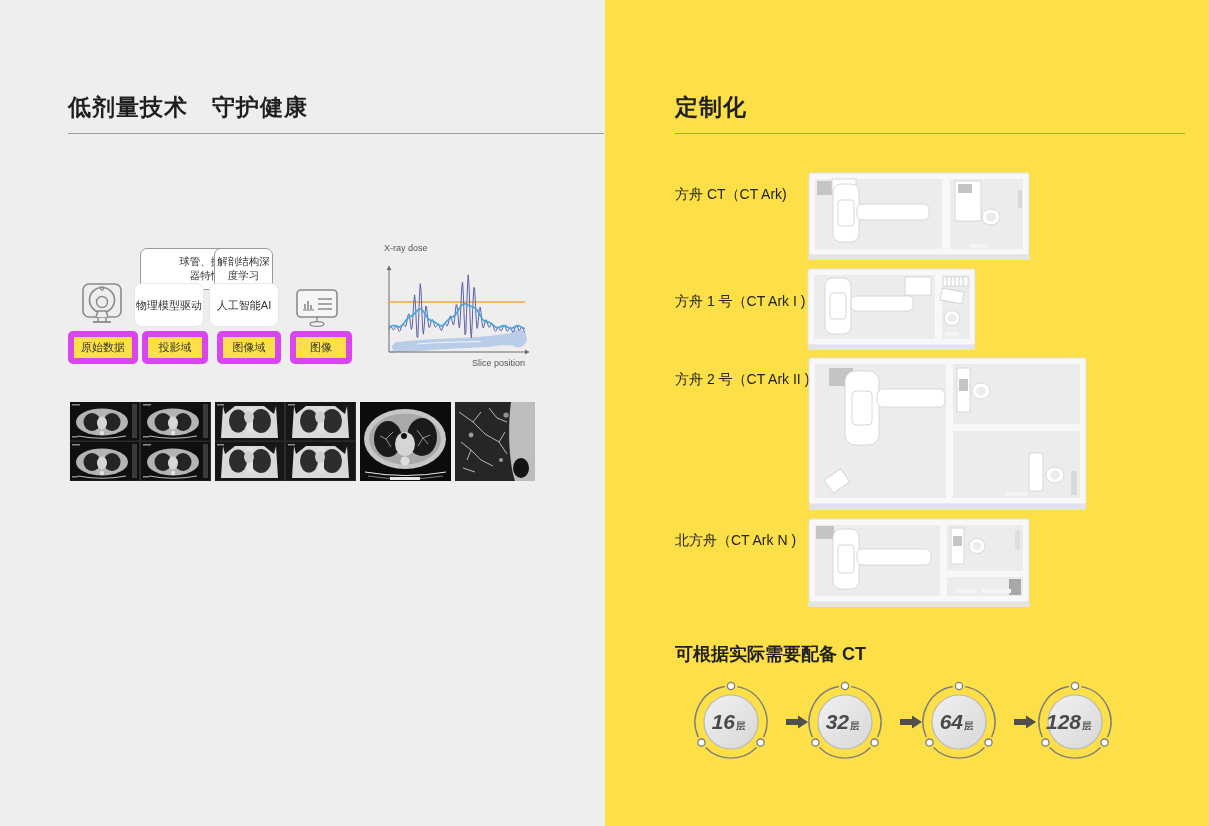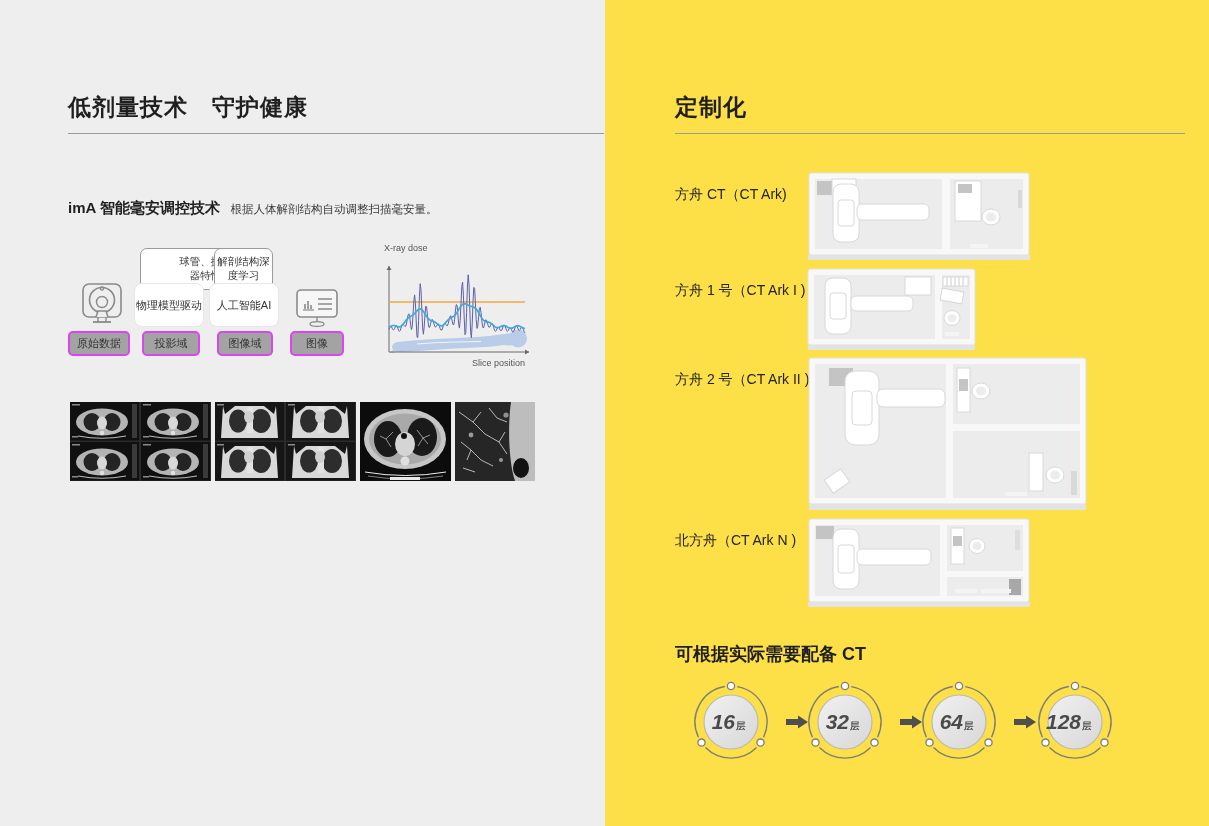--- a/index.html
+++ b/index.html
@@ -15,21 +15,21 @@
   .feat-line{white-space:nowrap;}
   .feat-name{font-size:15px;font-weight:bold;color:#1f1f1f;}
   .feat-desc{font-size:11.5px;color:#3c3c3c;margin-left:6px;}
 
   
   .flow-box{position:absolute;background:#ffffff;border-radius:8px;
             display:flex;align-items:center;justify-content:center;text-align:center;
             font-size:10.5px;line-height:1.3;color:#333;}
   .flow-box.top{border:1px solid #9a9a9a;border-radius:7px;z-index:1;}
   .flow-box.bottom{z-index:2;border:1px solid #e7e7e7;}
-  .pill{position:absolute;top:331px;height:21px;background:#a3a3a3;border:2px solid #d946ef;
+  .pill{position:absolute;top:331px;height:21px;background:#fde047;border:6px solid #d946ef;
         border-radius:5px;display:flex;align-items:center;justify-content:center;
         font-size:11px;color:#333;}
 
   .chart-label{font-size:9px;color:#555;}
 
   .model-label{font-size:14px;font-weight:500;color:#222;white-space:nowrap;margin-top:12px;}
   .config-title{font-size:18px;font-weight:bold;color:#1f1f1f;}
 
   .fp-wall{fill:#f8f8f8;stroke:#e1e1e1;stroke-width:1;}
   .fp-floor{fill:#ececec;}
@@ -46,24 +46,20 @@
 </head>
 <body>
 
 <div class="page">
 
   <div class="abs panel-left">
 
     <div class="abs sec-title" style="left:68px;top:92px;">低剂量技术　守护健康</div>
     <div class="abs rule" style="left:68px;top:133px;width:536px;"></div>
 
-    <div class="abs feat-line" style="left:68px;top:199px;">
-      <span class="feat-name">imA 智能毫安调控技术</span>
-      <span class="feat-desc">根据人体解剖结构自动调整扫描毫安量。</span>
-    </div>
 
     <svg class="abs" style="left:76px;top:282px;" width="52" height="48" viewBox="0 0 52 48">
       <rect x="7" y="2" width="38" height="33" rx="6" fill="none" stroke="#8a8a8a" stroke-width="1.6"></rect>
       <circle cx="26" cy="18" r="12.5" fill="none" stroke="#8a8a8a" stroke-width="1.6"></circle>
       <circle cx="26" cy="20" r="5.5" fill="none" stroke="#8a8a8a" stroke-width="1.4"></circle>
       <circle cx="26" cy="6.5" r="1.6" fill="none" stroke="#8a8a8a" stroke-width="1.2"></circle>
       <path d="M20,35 L22,29 L30,29 L32,35" fill="#eeeeee" stroke="#8a8a8a" stroke-width="1.5"></path>
       <path d="M17,40 L35,40" stroke="#8a8a8a" stroke-width="1.8" fill="none"></path>
       <path d="M22,35 L22,40 M30,35 L30,40" stroke="#8a8a8a" stroke-width="1.4"></path>
     </svg>
@@ -223,21 +219,21 @@
       <rect class="fp-eq" x="33" y="30" width="16" height="26" rx="3"></rect>
       <rect class="fp-eq" x="52" y="34" width="72" height="16" rx="5"></rect>
       <rect class="fp-eq" x="150" y="11" width="26" height="40"></rect>
       <rect class="fp-dark" x="153" y="14" width="14" height="9"></rect>
       <ellipse class="fp-eq" cx="186" cy="47" rx="9" ry="8"></ellipse>
       <ellipse cx="186" cy="47" rx="5" ry="4.5" fill="#ececec"></ellipse>
       <rect x="213" y="20" width="4" height="18" fill="#d9d9d9"></rect>
       <rect x="165" y="74" width="18" height="4" fill="#f4f4f4"></rect>
     </svg>
 
-    <div class="abs model-label" style="left:70px;top:270px;">方舟 1 号（CT Ark I )</div>
+    <div class="abs model-label" style="left:70px;top:281px;">方舟 1 号（CT Ark I )</div>
     <svg class="abs" style="left:200px;top:266px;" width="173" height="86" viewBox="0 0 173 86">
       <rect class="fp-shadow" x="3" y="79" width="167" height="5" rx="1"></rect>
       <rect class="fp-wall" x="3" y="3" width="167" height="76" rx="2"></rect>
       <rect class="fp-floor" x="9" y="9" width="121" height="64"></rect>
       <rect class="fp-floor" x="137" y="9" width="28" height="64"></rect>
       <rect class="fp-div" x="130" y="9" width="7" height="64"></rect>
       <rect class="fp-eq" x="20" y="12" width="26" height="56" rx="8"></rect>
       <rect class="fp-eq" x="25" y="27" width="16" height="26" rx="3"></rect>
       <rect class="fp-eq" x="46" y="30" width="62" height="15" rx="5"></rect>
       <rect class="fp-eq" x="100" y="11" width="26" height="18"></rect>

